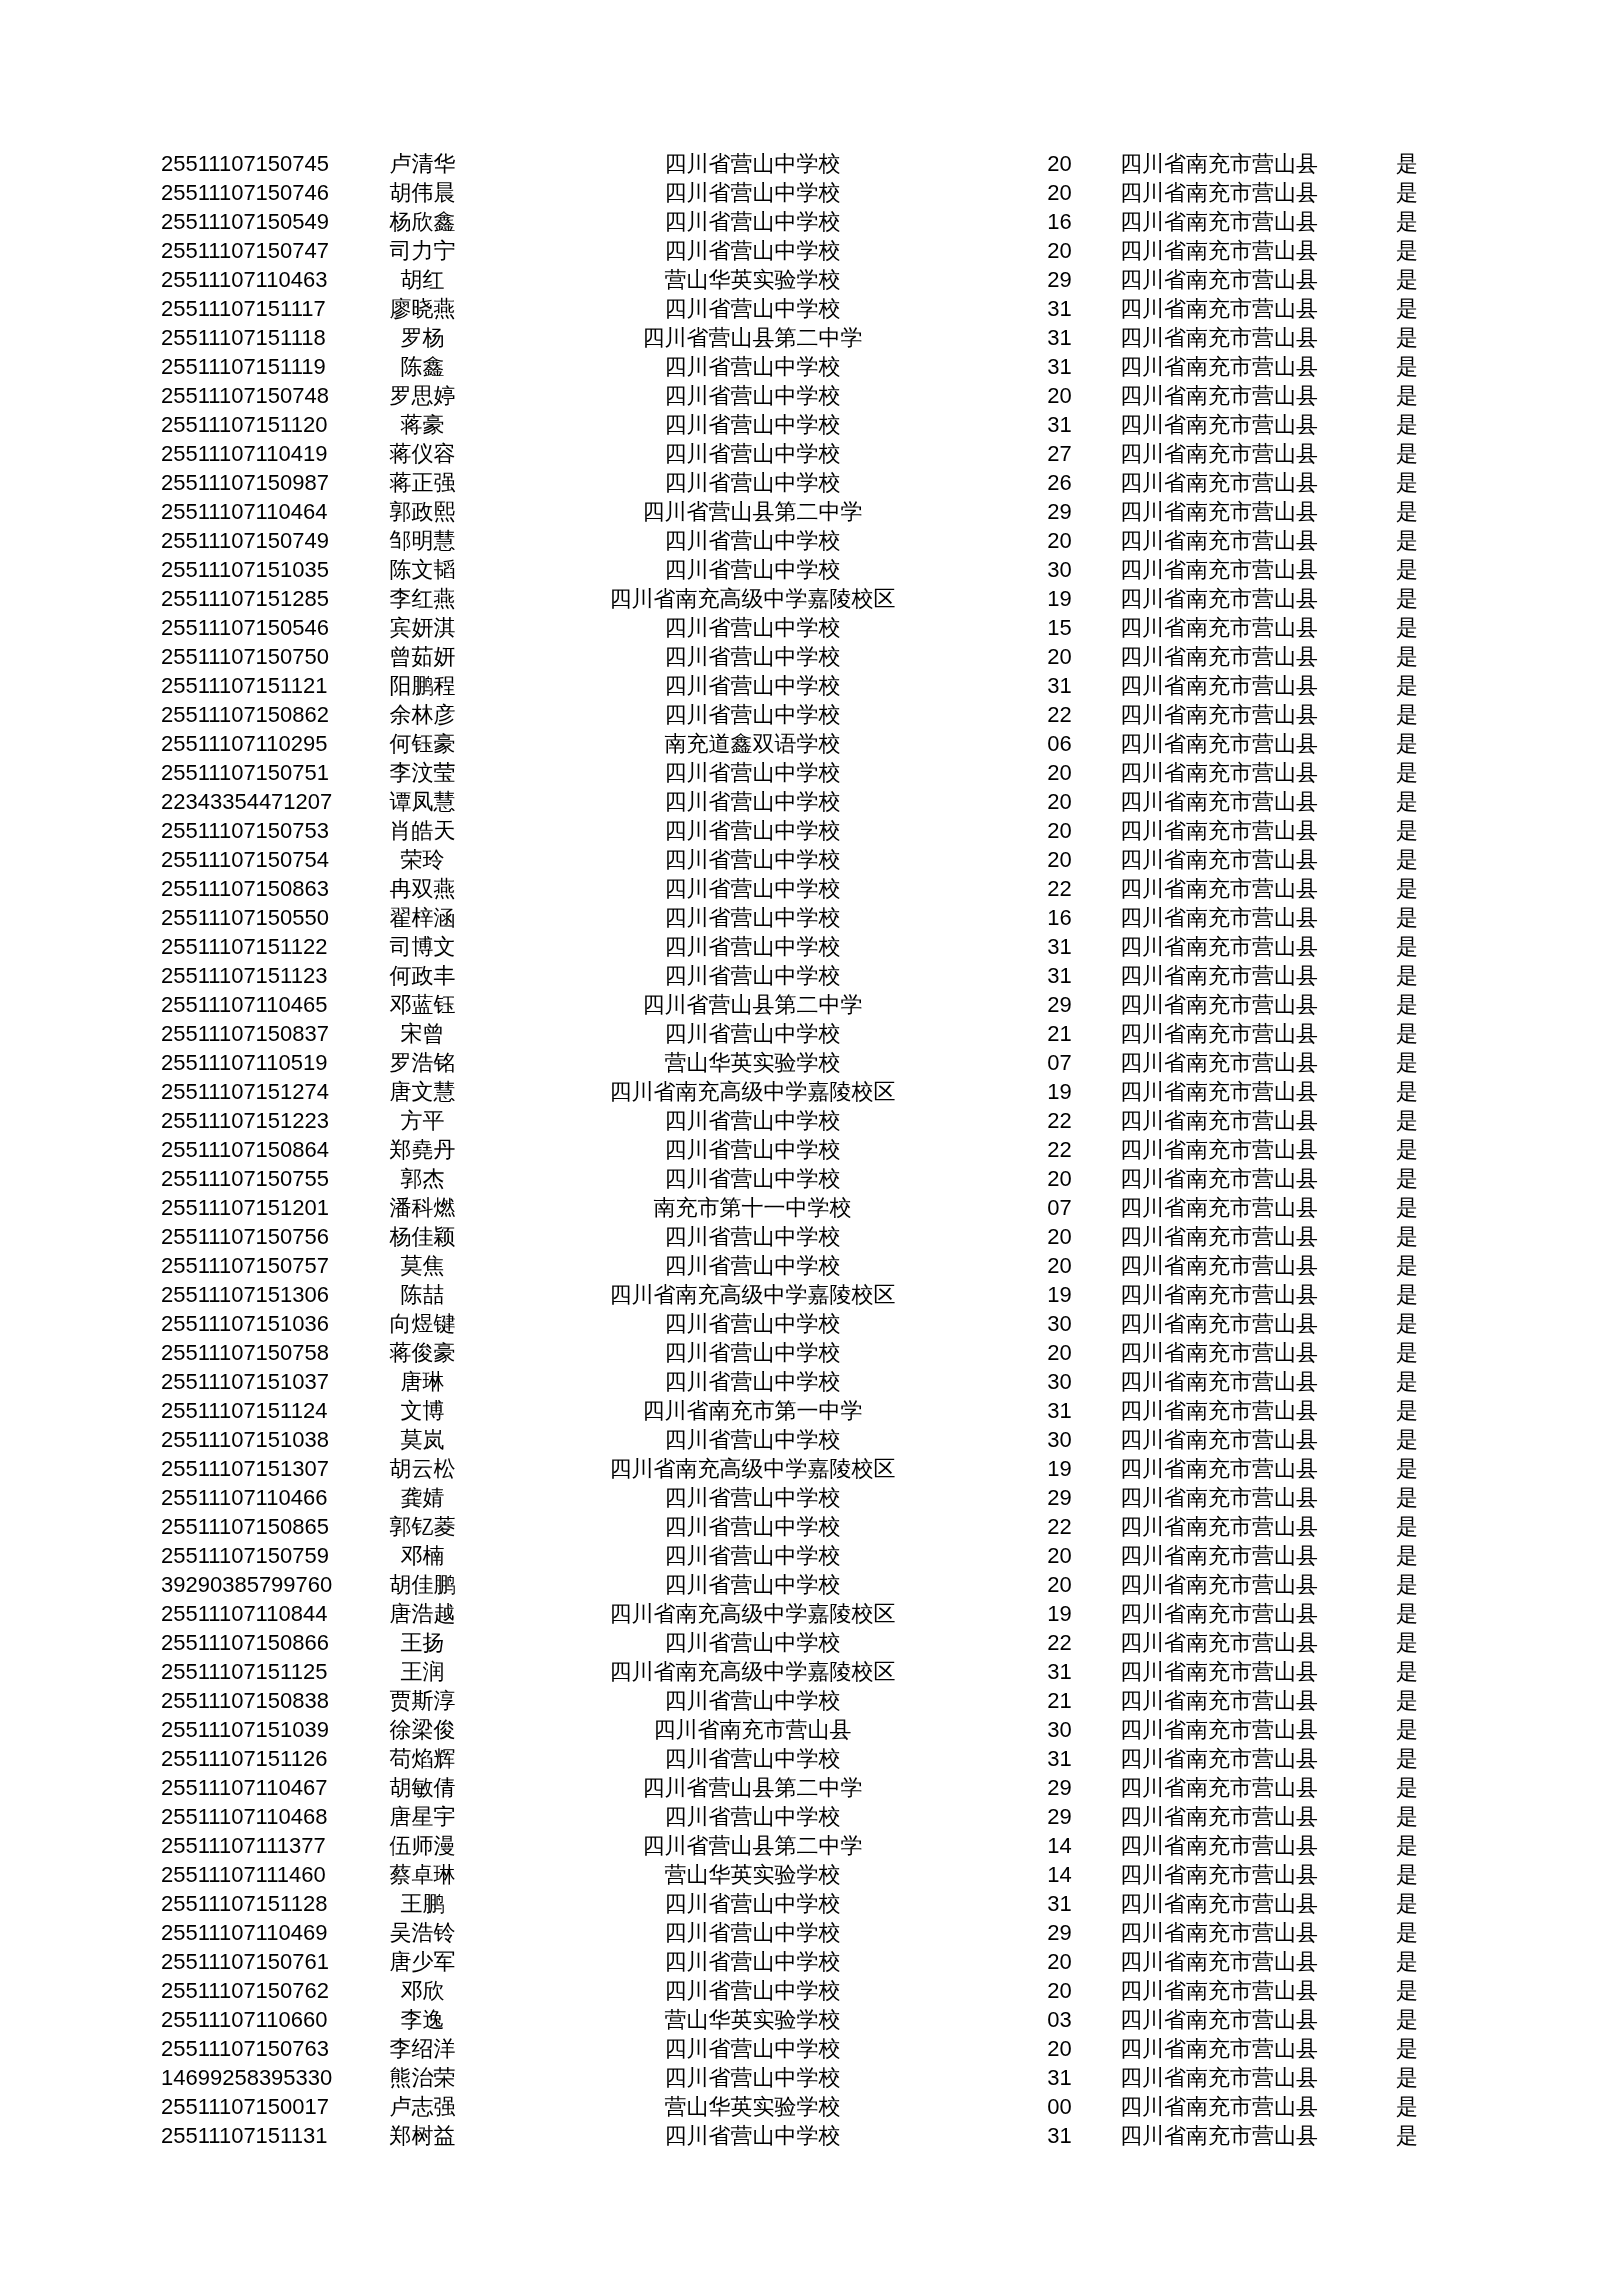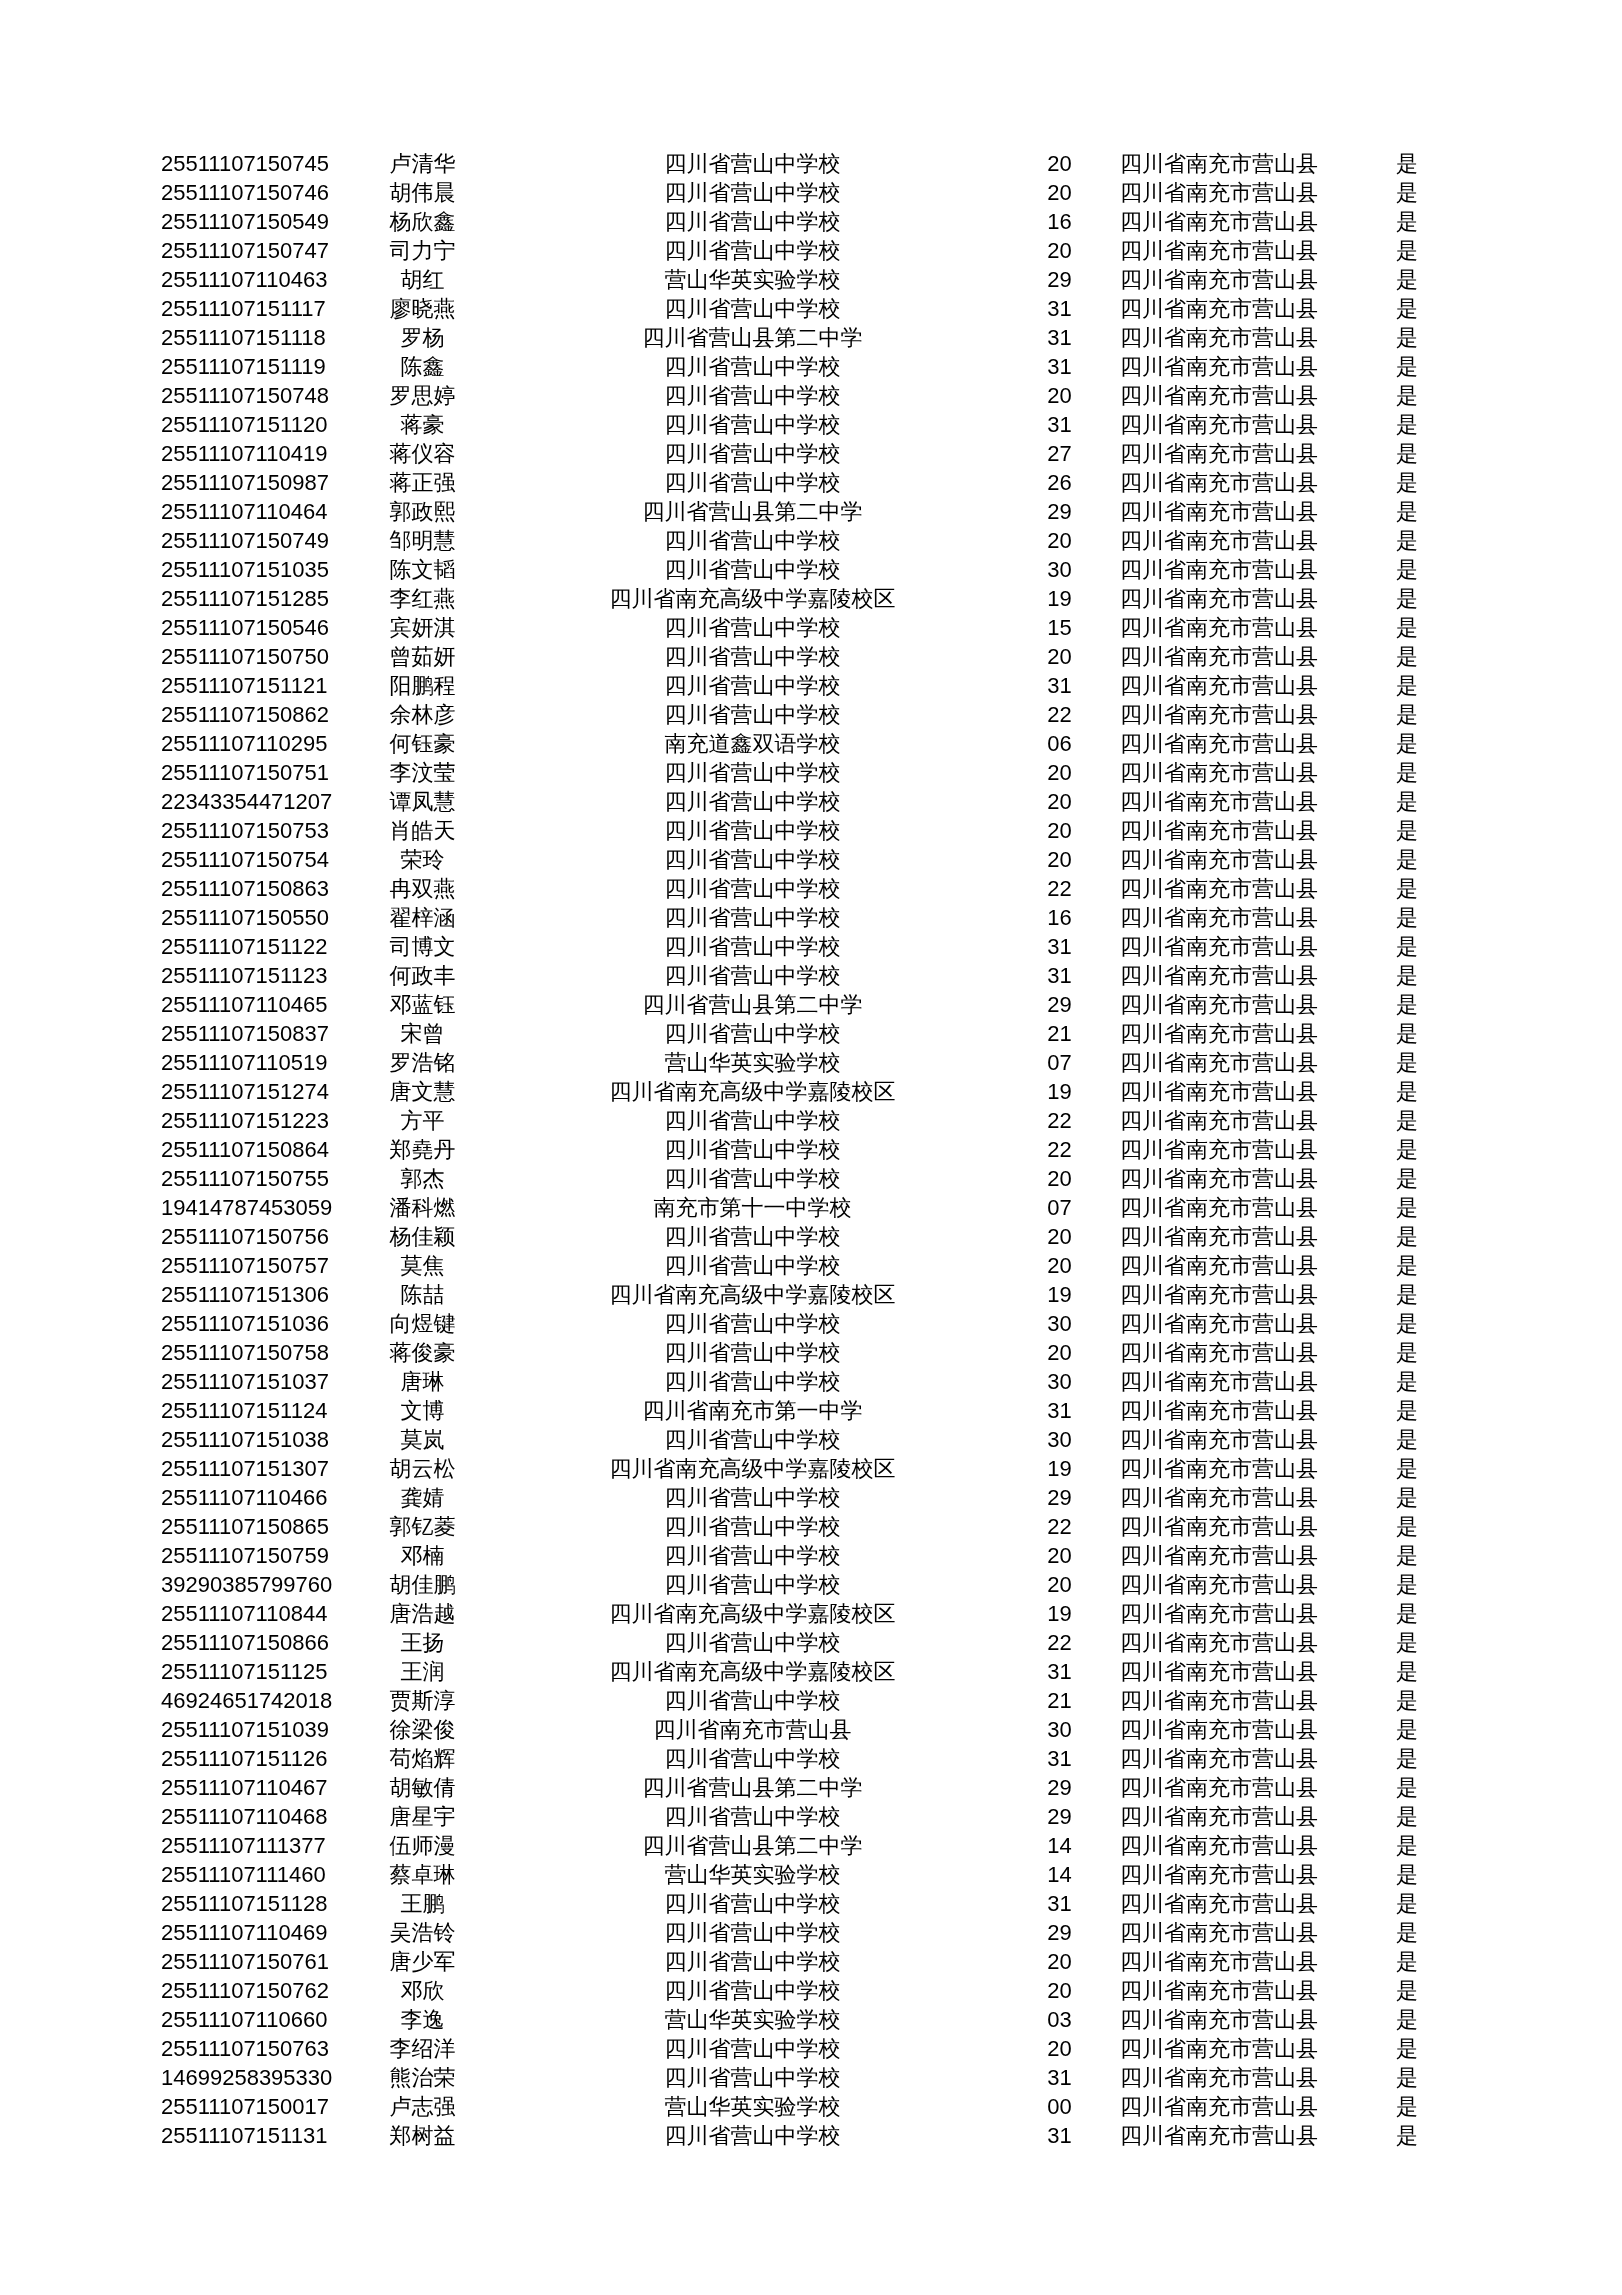--- a/index.html
+++ b/index.html
@@ -319,21 +319,21 @@
       </div>
       <div class="row">
         <div class="c1">25511107150755</div>
         <div class="c2">郭杰</div>
         <div class="c3">四川省营山中学校</div>
         <div class="c4">20</div>
         <div class="c5">四川省南充市营山县</div>
         <div class="c6">是</div>
       </div>
       <div class="row">
-        <div class="c1">19414787453059</div>
+        <div class="c1">25511107151201</div>
         <div class="c2">潘科燃</div>
         <div class="c3">南充市第十一中学校</div>
         <div class="c4">07</div>
         <div class="c5">四川省南充市营山县</div>
         <div class="c6">是</div>
       </div>
       <div class="row">
         <div class="c1">25511107150756</div>
         <div class="c2">杨佳颖</div>
         <div class="c3">四川省营山中学校</div>
@@ -455,21 +455,21 @@
       </div>
       <div class="row">
         <div class="c1">25511107151125</div>
         <div class="c2">王润</div>
         <div class="c3">四川省南充高级中学嘉陵校区</div>
         <div class="c4">31</div>
         <div class="c5">四川省南充市营山县</div>
         <div class="c6">是</div>
       </div>
       <div class="row">
-        <div class="c1">46924651742018</div>
+        <div class="c1">25511107150838</div>
         <div class="c2">贾斯淳</div>
         <div class="c3">四川省营山中学校</div>
         <div class="c4">21</div>
         <div class="c5">四川省南充市营山县</div>
         <div class="c6">是</div>
       </div>
       <div class="row">
         <div class="c1">25511107151039</div>
         <div class="c2">徐梁俊</div>
         <div class="c3">四川省南充市营山县</div>

